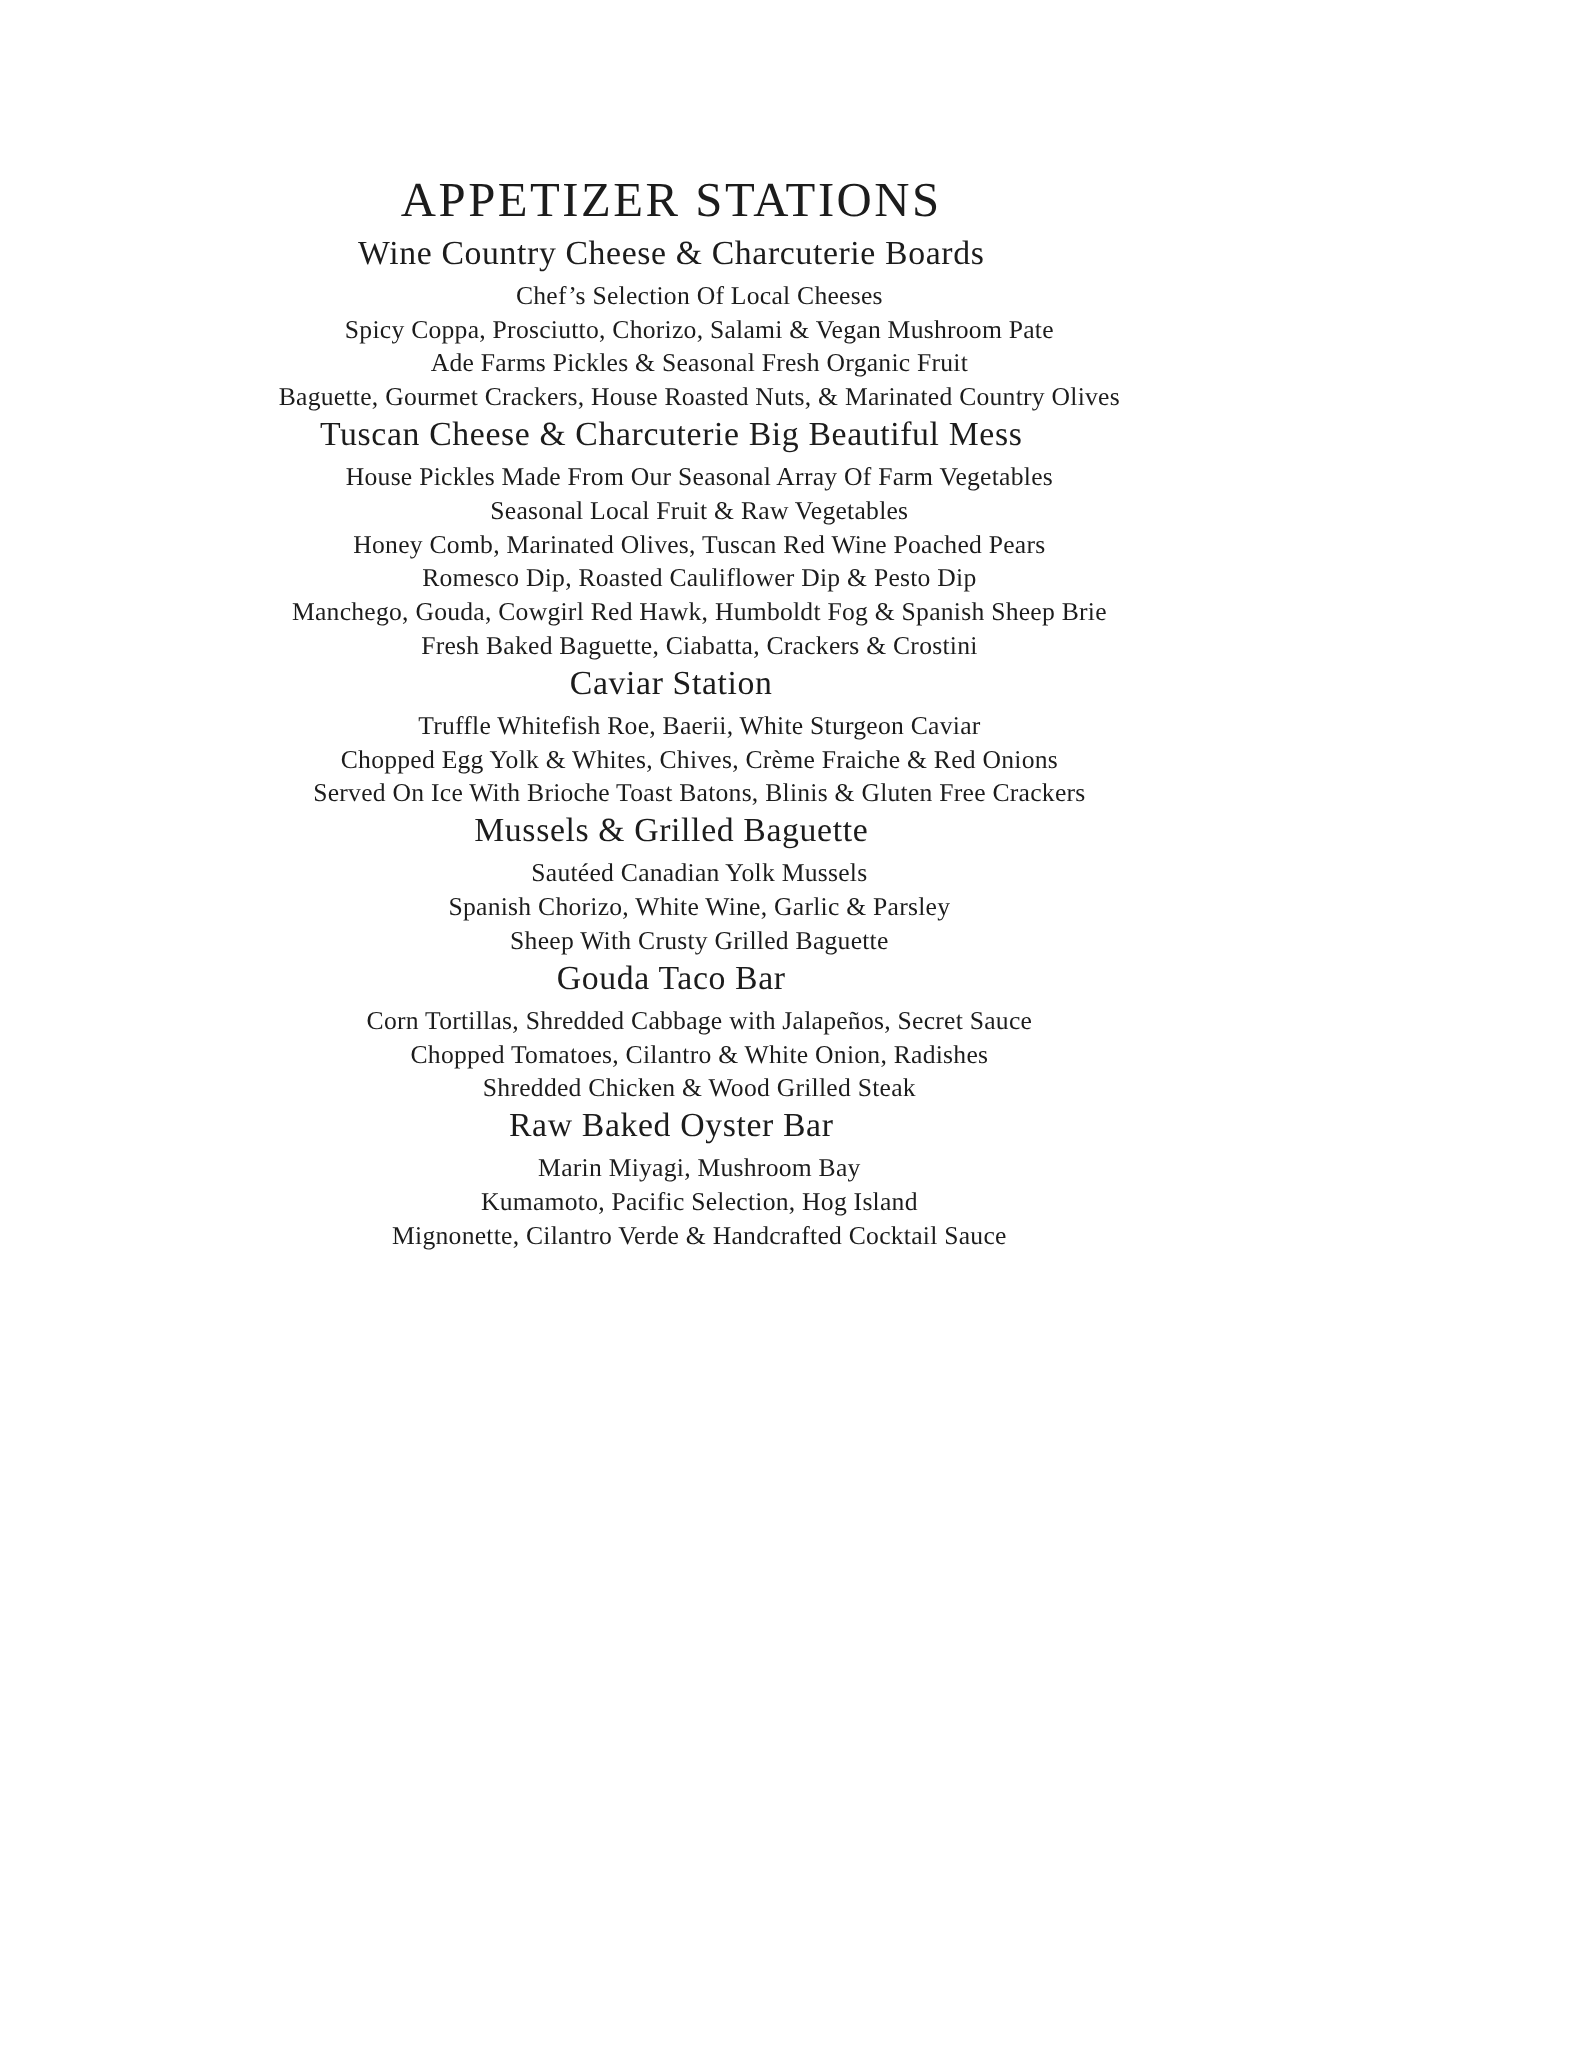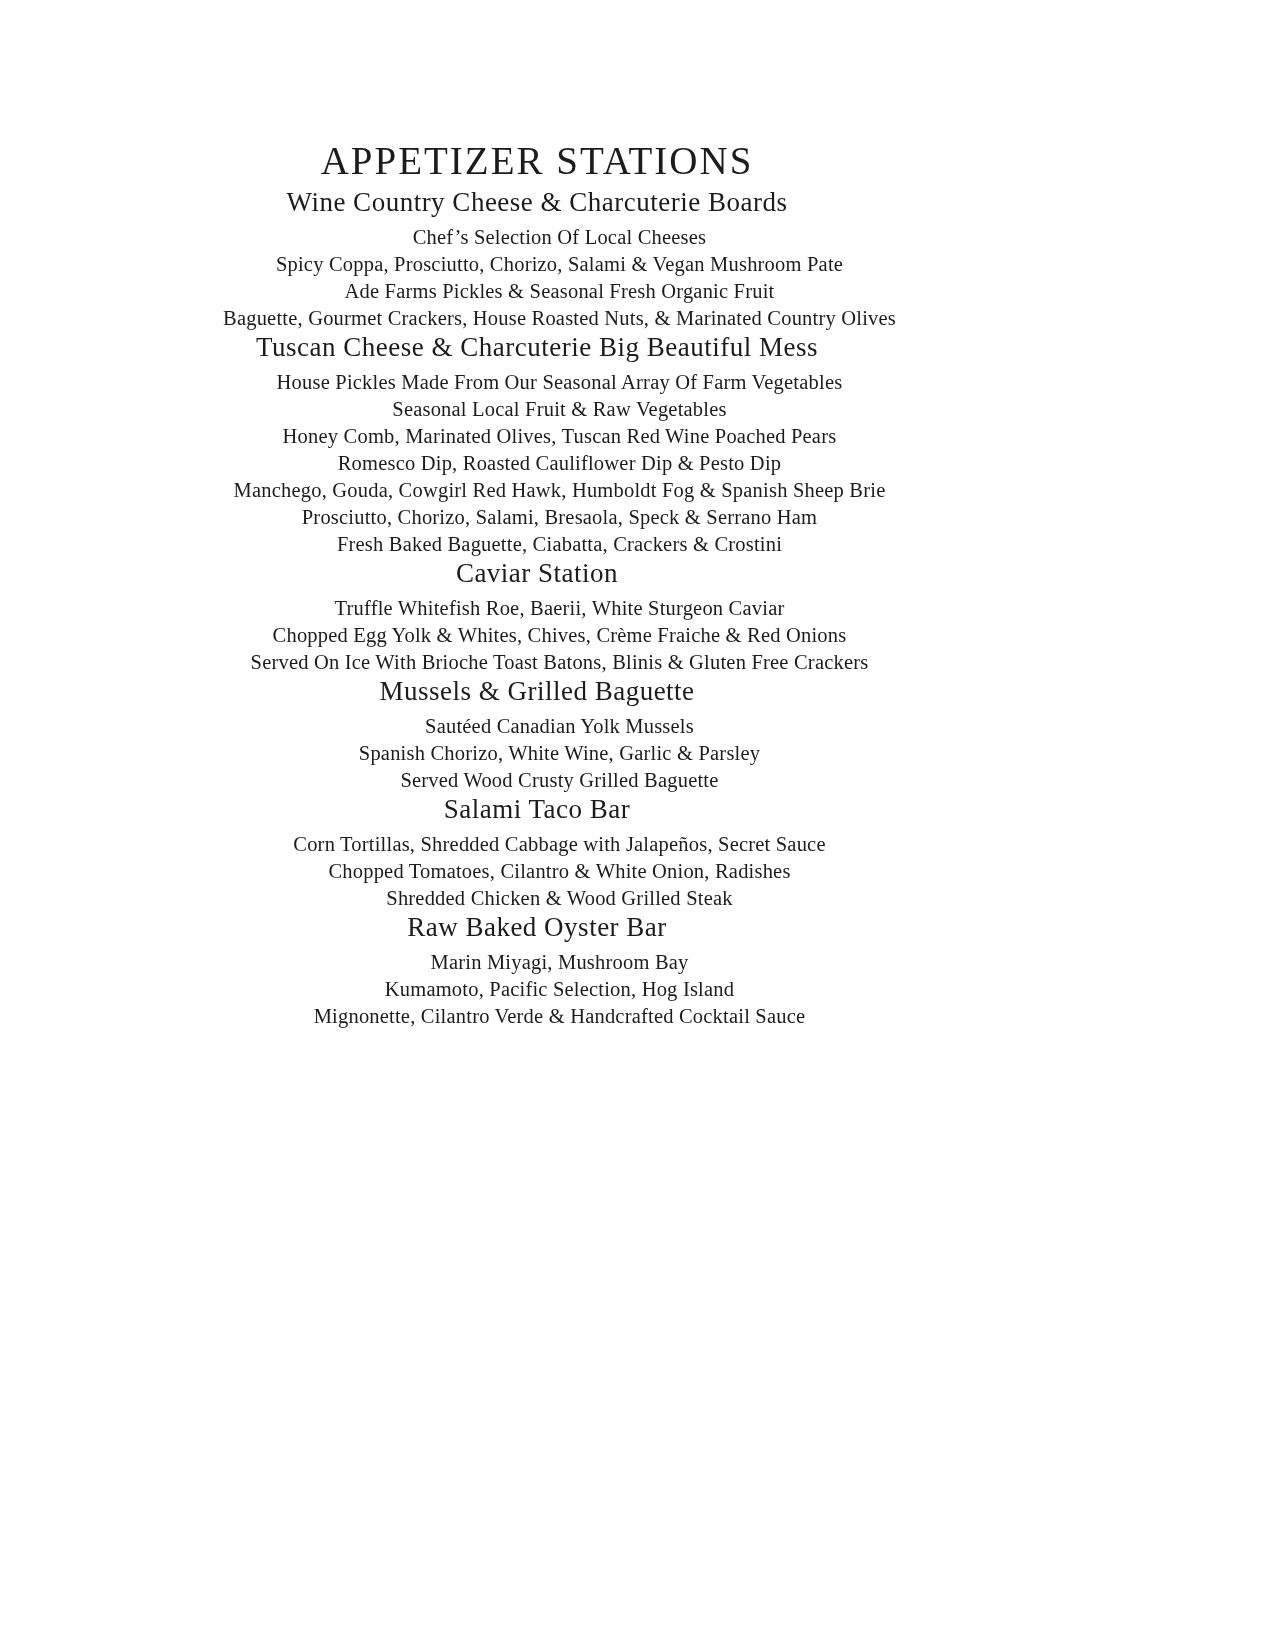--- a/index.html
+++ b/index.html
@@ -57,40 +57,39 @@
     <div class="line">Baguette, Gourmet Crackers, House Roasted Nuts, &amp; Marinated Country Olives</div>
   </div>
 
   <div class="section">
     <h2 class="section-heading">Tuscan Cheese &amp; Charcuterie Big Beautiful Mess</h2>
     <div class="line">House Pickles Made From Our Seasonal Array Of Farm Vegetables</div>
     <div class="line">Seasonal Local Fruit &amp; Raw Vegetables</div>
     <div class="line">Honey Comb, Marinated Olives, Tuscan Red Wine Poached Pears</div>
     <div class="line">Romesco Dip, Roasted Cauliflower Dip &amp; Pesto Dip</div>
     <div class="line">Manchego, Gouda, Cowgirl Red Hawk, Humboldt Fog &amp; Spanish Sheep Brie</div>
-    <div class="line">Prosciutto, Chorizo, Salami, Bresaola, Speck &amp; Serrano Ham</div>
     <div class="line">Fresh Baked Baguette, Ciabatta, Crackers &amp; Crostini</div>
   </div>
 
   <div class="section">
     <h2 class="section-heading">Caviar Station</h2>
     <div class="line">Truffle Whitefish Roe, Baerii, White Sturgeon Caviar</div>
     <div class="line">Chopped Egg Yolk &amp; Whites, Chives, Crème Fraiche &amp; Red Onions</div>
     <div class="line">Served On Ice With Brioche Toast Batons, Blinis &amp; Gluten Free Crackers</div>
   </div>
 
   <div class="section">
     <h2 class="section-heading">Mussels &amp; Grilled Baguette</h2>
     <div class="line">Sautéed Canadian Yolk Mussels</div>
     <div class="line">Spanish Chorizo, White Wine, Garlic &amp; Parsley</div>
-    <div class="line">Served Wood Crusty Grilled Baguette</div>
+    <div class="line">Sheep With Crusty Grilled Baguette</div>
   </div>
 
   <div class="section">
-    <h2 class="section-heading">Salami Taco Bar</h2>
+    <h2 class="section-heading">Gouda Taco Bar</h2>
     <div class="line">Corn Tortillas, Shredded Cabbage with Jalapeños, Secret Sauce</div>
     <div class="line">Chopped Tomatoes, Cilantro &amp; White Onion, Radishes</div>
     <div class="line">Shredded Chicken &amp; Wood Grilled Steak</div>
   </div>
 
   <div class="section">
     <h2 class="section-heading">Raw Baked Oyster Bar</h2>
     <div class="line">Marin Miyagi, Mushroom Bay</div>
     <div class="line">Kumamoto, Pacific Selection, Hog Island</div>
     <div class="line">Mignonette, Cilantro Verde &amp; Handcrafted Cocktail Sauce</div>

